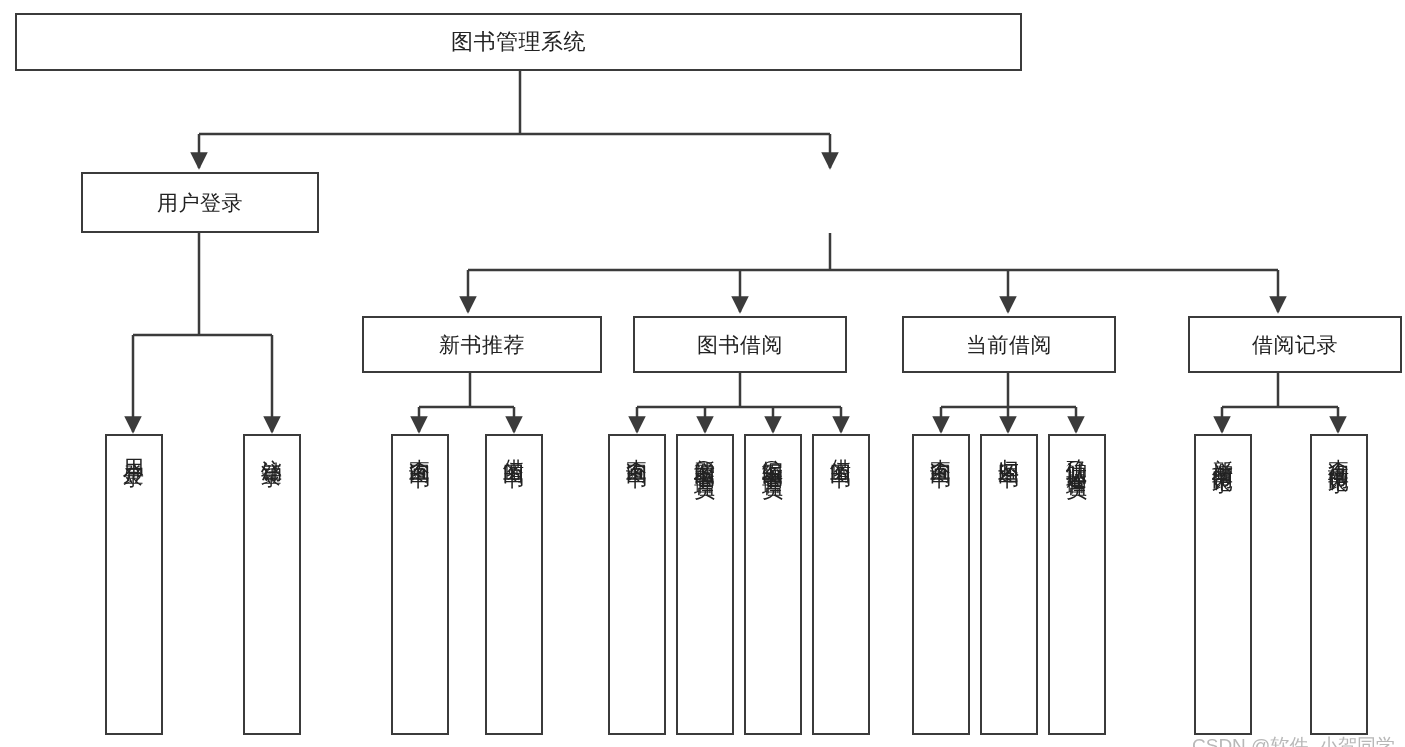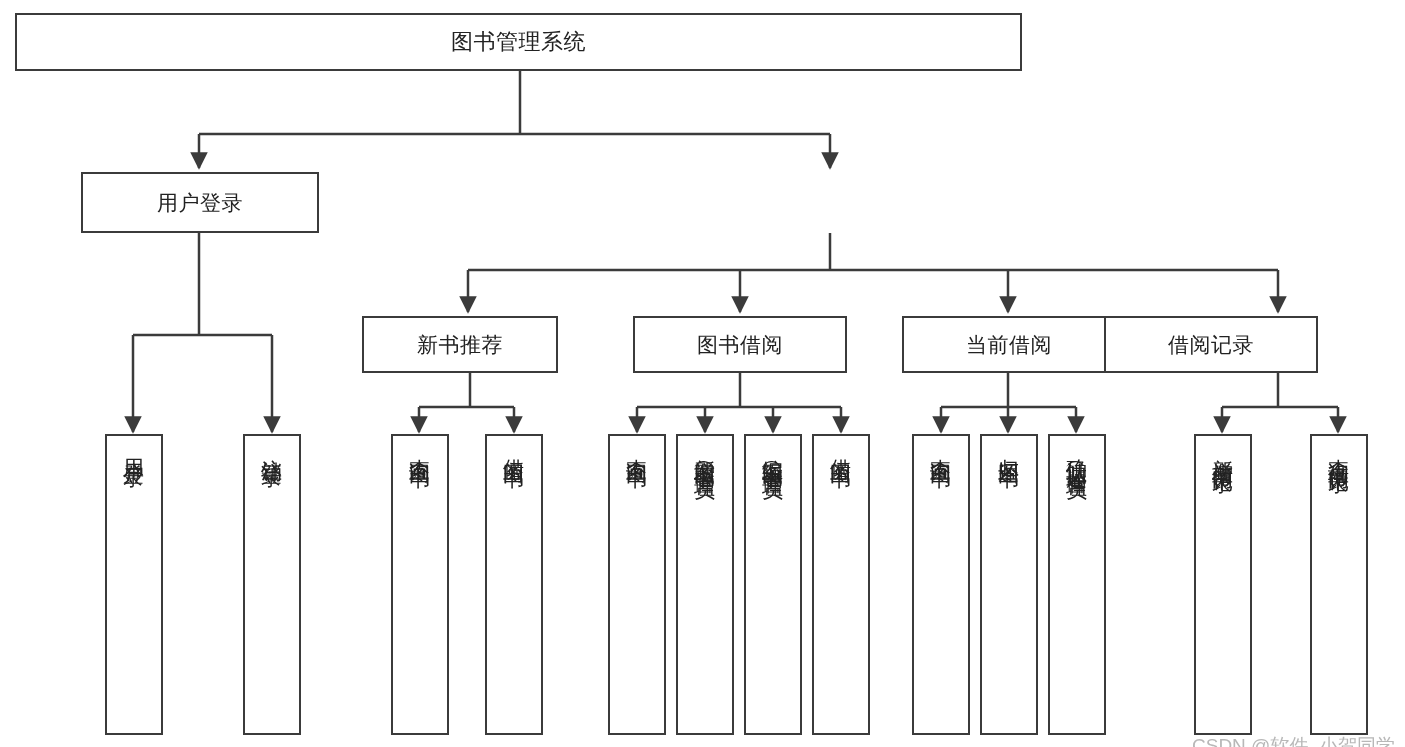--- a/index.html
+++ b/index.html
@@ -122,30 +122,30 @@
   </svg>
 
   <div class="node root horizontal" style="left:15px; top:13px; width:1007px; height:58px;">
     <span class="label">图书管理系统</span>
   </div>
 
   <div class="node horizontal" style="left:81px; top:172px; width:238px; height:61px;">
     <span class="label">用户登录</span>
   </div>
 
-  <div class="node horizontal" style="left:362px; top:316px; width:196px; height:57px;">
+  <div class="node horizontal" style="left:362px; top:316px; width:240px; height:57px;">
     <span class="label">新书推荐</span>
   </div>
   <div class="node horizontal" style="left:902px; top:316px; width:214px; height:57px;">
     <span class="label">当前借阅</span>
   </div>
   <div class="node horizontal" style="left:633px; top:316px; width:214px; height:57px;">
     <span class="label">图书借阅</span>
   </div>
-  <div class="node horizontal" style="left:1104px; top:316px; width:214px; height:57px;">
+  <div class="node horizontal" style="left:1188px; top:316px; width:214px; height:57px;">
     <span class="label">借阅记录</span>
   </div>
 
   <div class="node vertical" style="left:105px; top:434px; width:58px; height:301px;">
     <span class="label">用户登录</span>
   </div>
   <div class="node vertical" style="left:243px; top:434px; width:58px; height:301px;">
     <span class="label">注销登录</span>
   </div>
 

